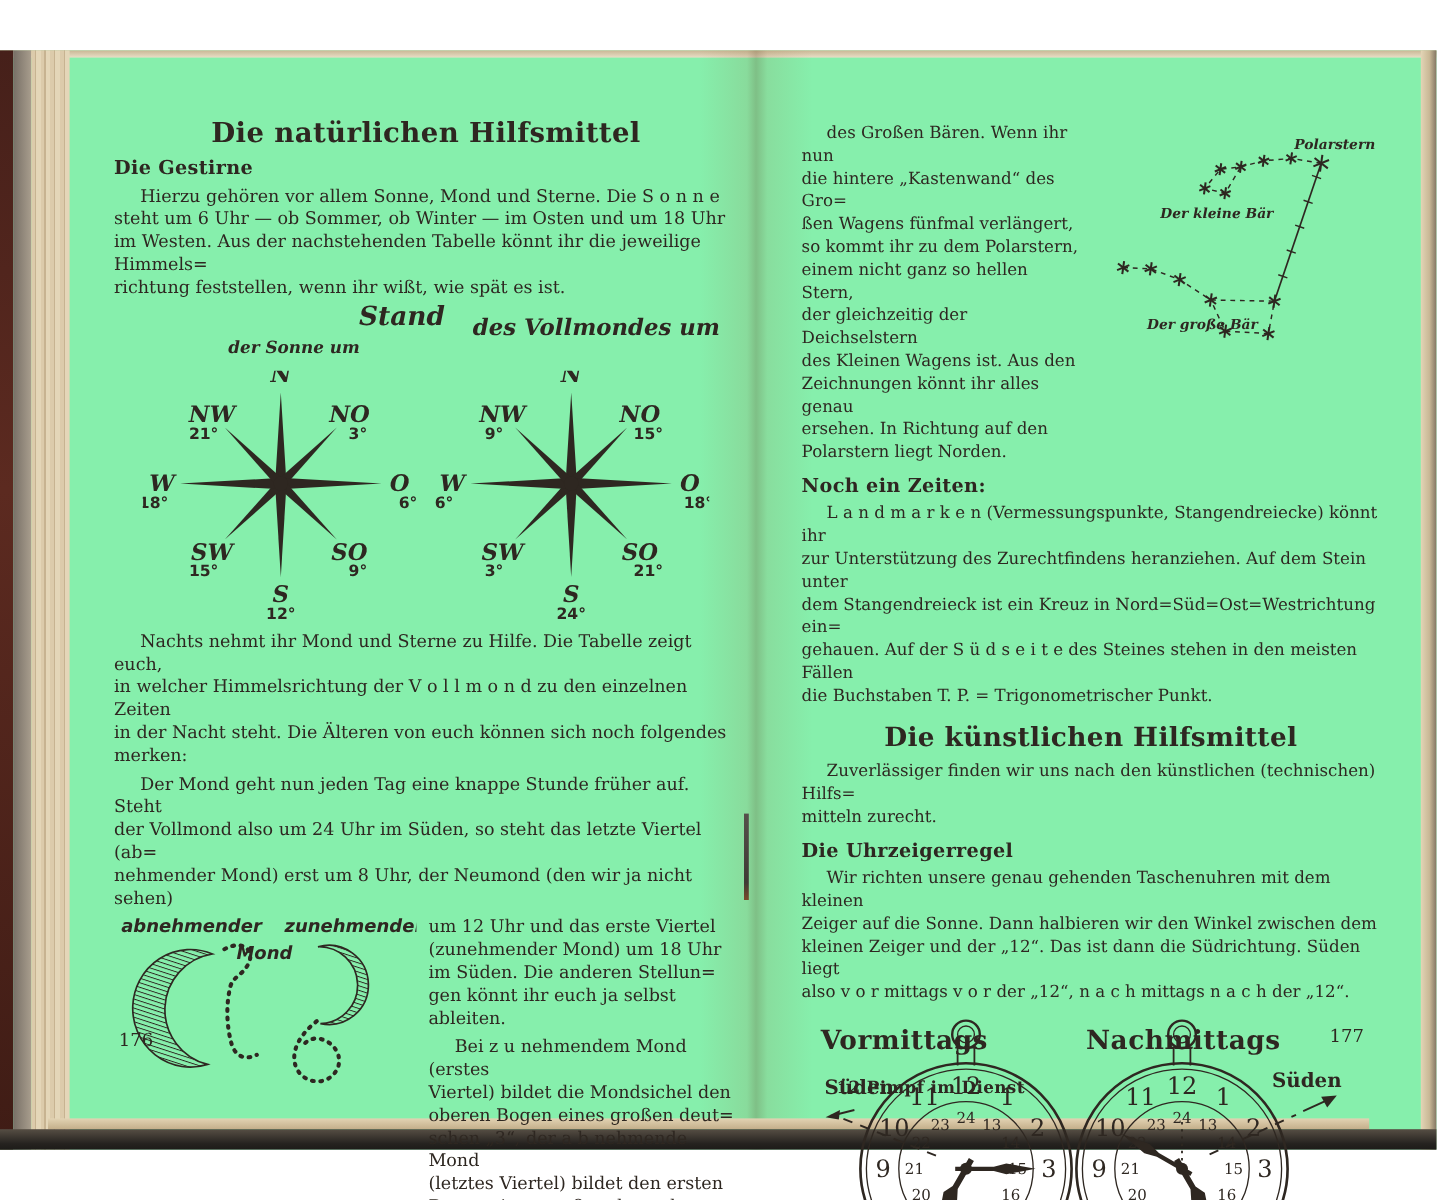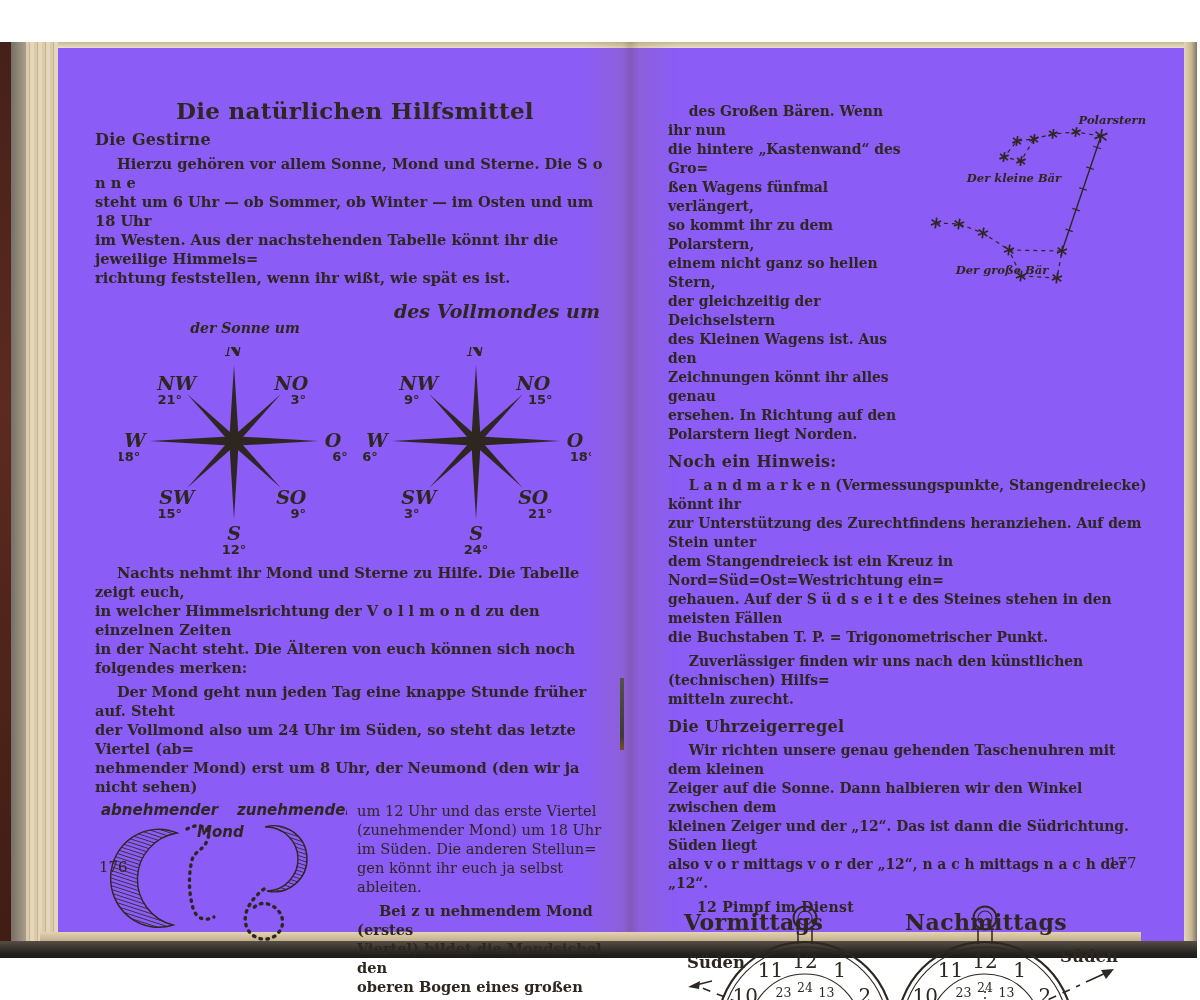--- a/index.html
+++ b/index.html
@@ -1,35 +1,35 @@
 <!DOCTYPE html>
 <html><head>
 <meta charset="utf-8">
 <style>
   html,body{margin:0;padding:0;}
   body{width:1200px;height:1000px;background:#ffffff;font-family:"DejaVu Serif",serif;color:#2e2721;position:relative;overflow:hidden;}
-  .book{position:absolute;left:0;top:42px;width:1197px;height:916px;background:#8b5cf6;}
+  .book{position:absolute;left:0;top:42px;width:1197px;height:916px;background:#86efac;}
   .top-edge{position:absolute;left:0;top:0;width:100%;height:6px;background:linear-gradient(#c9b795,#e8dec6);}
   .spine-strip{position:absolute;left:0;top:0;width:11px;height:100%;background:linear-gradient(#46201a,#5c2a20 40%,#3f1c15);}
   .gray-strip{position:absolute;left:11px;top:0;width:15px;height:100%;background:linear-gradient(90deg,#776f66,#a89d8d);}
   .edge-strip{position:absolute;left:26px;top:0;width:32px;height:100%;background:repeating-linear-gradient(90deg,#dccbab 0 3px,#c7b391 3px 4px,#e4d6b8 4px 8px);}
   .right-edge{position:absolute;right:0;top:0;width:13px;height:100%;background:linear-gradient(90deg,#e3d5b6,#c9b896 55%,#847663);}
   .gutter{position:absolute;left:583px;top:0;width:94px;height:100%;background:linear-gradient(90deg,rgba(150,115,70,0) 0%,rgba(150,115,70,0.16) 42%,rgba(110,82,46,0.30) 50%,rgba(150,115,70,0.14) 60%,rgba(150,115,70,0) 100%);}
   .bottom-strip{position:absolute;left:0;bottom:0;width:100%;height:17px;background:linear-gradient(#564e44,#262320 70%,#1d1b18);}
   .bottom-pageedge{position:absolute;left:40px;bottom:17px;width:92%;height:9px;background:linear-gradient(#e2d3b3,#c3ae8a);}
   .bookmark{position:absolute;left:620px;top:636px;width:4px;height:72px;background:linear-gradient(#55504a,#3f3a34 80%,#7a4a28);}
   .page{position:absolute;top:56px;}
   .page-l{left:95px;width:520px;}
   .page-r{left:668px;width:482px;font-size:13.9px;line-height:19px;}
   .page-l{font-size:14.6px;line-height:19px;}
   .frak{font-weight:700;letter-spacing:0.3px;}
   h1.title{font-size:23px;line-height:26px;text-align:center;margin:0 0 6px 0;}
   h4.sub{font-size:16px;line-height:20px;margin:2px 0 4px 0;}
   p.bt{white-space:pre-line;margin:4px 0 5px 0;text-align:left;}
-  .ind{text-indent:1.5em;font-weight:bold;}
+  .ind{text-indent:1.5em;}
   .stand-row{position:relative;height:50px;margin-top:6px;}
   .script{font-style:italic;font-weight:700;font-family:"DejaVu Serif",serif;}
   .stand-title{text-align:center;font-size:22px;margin:6px 40px 0 0;}
   .cap-sun{position:absolute;left:55px;top:26px;width:190px;text-align:center;font-size:14px;}
   .cap-moon{position:absolute;left:290px;top:9px;width:215px;text-align:right;font-size:19px;}
   .compass-row{display:flex;margin:4px 0 2px 24px;}
   .mond-wrap,.star-wrap{position:relative;}
   .mond-wrap{margin-top:2px;min-height:212px;}
   .mond-wrap p{margin-left:262px;}
   .mondfig{position:absolute;left:2px;top:0;}
@@ -65,20 +65,21 @@
 
   <div class="page page-l">
     <h1 class="title frak">Die natürlichen Hilfsmittel</h1>
     <h4 class="sub frak">Die Gestirne</h4>
     <p class="bt ind">Hierzu gehören vor allem Sonne, Mond und Sterne. Die S o n n e
 steht um 6 Uhr — ob Sommer, ob Winter — im Osten und um 18 Uhr
 im Westen. Aus der nachstehenden Tabelle könnt ihr die jeweilige Himmels=
 richtung feststellen, wenn ihr wißt, wie spät es ist.</p>
 
     <div class="stand-row">
+      <div class="script stand-title">Stand</div>
       <div class="script cap-sun">der Sonne um</div>
       <div class="script cap-moon">des Vollmondes um</div>
     </div>
 
     <div class="compass-row">
       <svg id="compassSun" width="230" height="212" viewBox="0 0 230 212">
           <polygon points="115,18 120,98 110,98" fill="#2e2721"></polygon>
           <text x="115" y="9" text-anchor="middle" class="cdir">N</text>
           <polygon points="161.66904755831212,47.33095244168786 115.14142135623732,99.79827560572969 109.20172439427031,93.85857864376268" fill="#2e2721"></polygon>
           <text x="172.27564927611036" y="42.72435072388965" text-anchor="middle" class="cdir">NO</text>
@@ -234,27 +235,28 @@
 ßen Wagens fünfmal verlängert,
 so kommt ihr zu dem Polarstern,
 einem nicht ganz so hellen Stern,
 der gleichzeitig der Deichselstern
 des Kleinen Wagens ist. Aus den
 Zeichnungen könnt ihr alles genau
 ersehen. In Richtung auf den
 Polarstern liegt Norden.</p>
     </div>
 
-    <h4 class="sub frak" style="margin-top:8px;">Noch ein Hinweis:</h4>
+    <h4 class="sub frak" style="margin-top:8px;">Noch ein Zeiten:</h4>
     <p class="bt ind">L a n d m a r k e n (Vermessungspunkte, Stangendreiecke) könnt ihr
 zur Unterstützung des Zurechtfindens heranziehen. Auf dem Stein unter
 dem Stangendreieck ist ein Kreuz in Nord=Süd=Ost=Westrichtung ein=
 gehauen. Auf der S ü d s e i t e des Steines stehen in den meisten Fällen
 die Buchstaben T. P. = Trigonometrischer Punkt.</p>
 
+    <h1 class="title2 frak">Die künstlichen Hilfsmittel</h1>
     <p class="bt ind">Zuverlässiger finden wir uns nach den künstlichen (technischen) Hilfs=
 mitteln zurecht.</p>
 
     <h4 class="sub frak" style="margin-top:8px;">Die Uhrzeigerregel</h4>
     <p class="bt ind">Wir richten unsere genau gehenden Taschenuhren mit dem kleinen
 Zeiger auf die Sonne. Dann halbieren wir den Winkel zwischen dem
 kleinen Zeiger und der „12“. Das ist dann die Südrichtung. Süden liegt
 also v o r mittags v o r der „12“, n a c h mittags n a c h der „12“.</p>
 
     <svg id="clockFig" width="520" height="262" viewBox="0 0 520 262" style="margin:2px 0 0 -6px;overflow:visible;">

